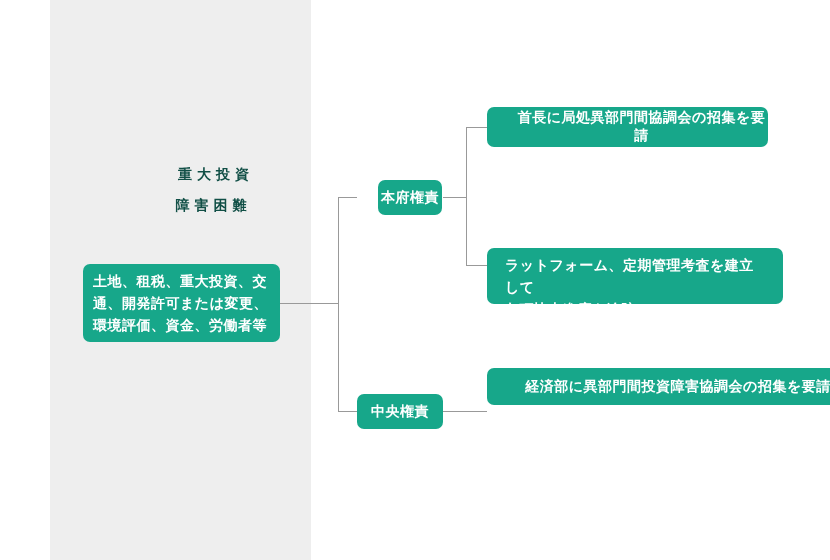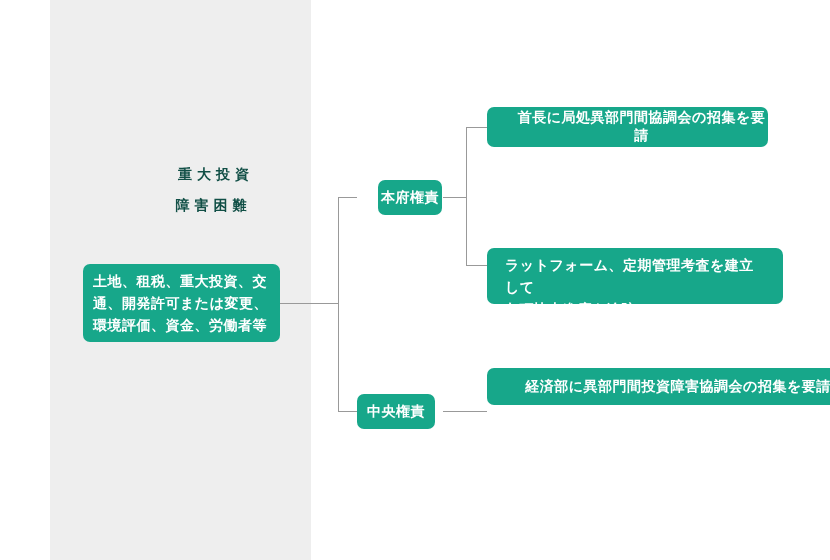--- a/index.html
+++ b/index.html
@@ -60,21 +60,21 @@
     text-align: left;
   }
   .root-node {
     left: 83px;
     top: 264px;
     width: 197px;
     height: 78px;
     padding: 6px 10px;
   }
   .branch-honfu { left: 357px; top: 180px; width: 64px; height: 35px; margin-left: 21px; }
-  .branch-chuo  { left: 357px; top: 394px; width: 78px; height: 35px; }
+  .branch-chuo  { left: 357px; top: 394px; width: 86px; height: 35px; }
   .leaf-1 { left: 487px; top: 107px; width: 281px; height: 40px; padding-left: 28px; }
   .leaf-2 { left: 487px; top: 248px; width: 296px; height: 56px; padding: 6px 18px; }
   .leaf-3 { left: 487px; top: 368px; width: 382px; height: 37px; }
   .connector-svg {
     position: absolute;
     left: 0;
     top: 0;
     pointer-events: none;
   }
   .connector-svg line {

